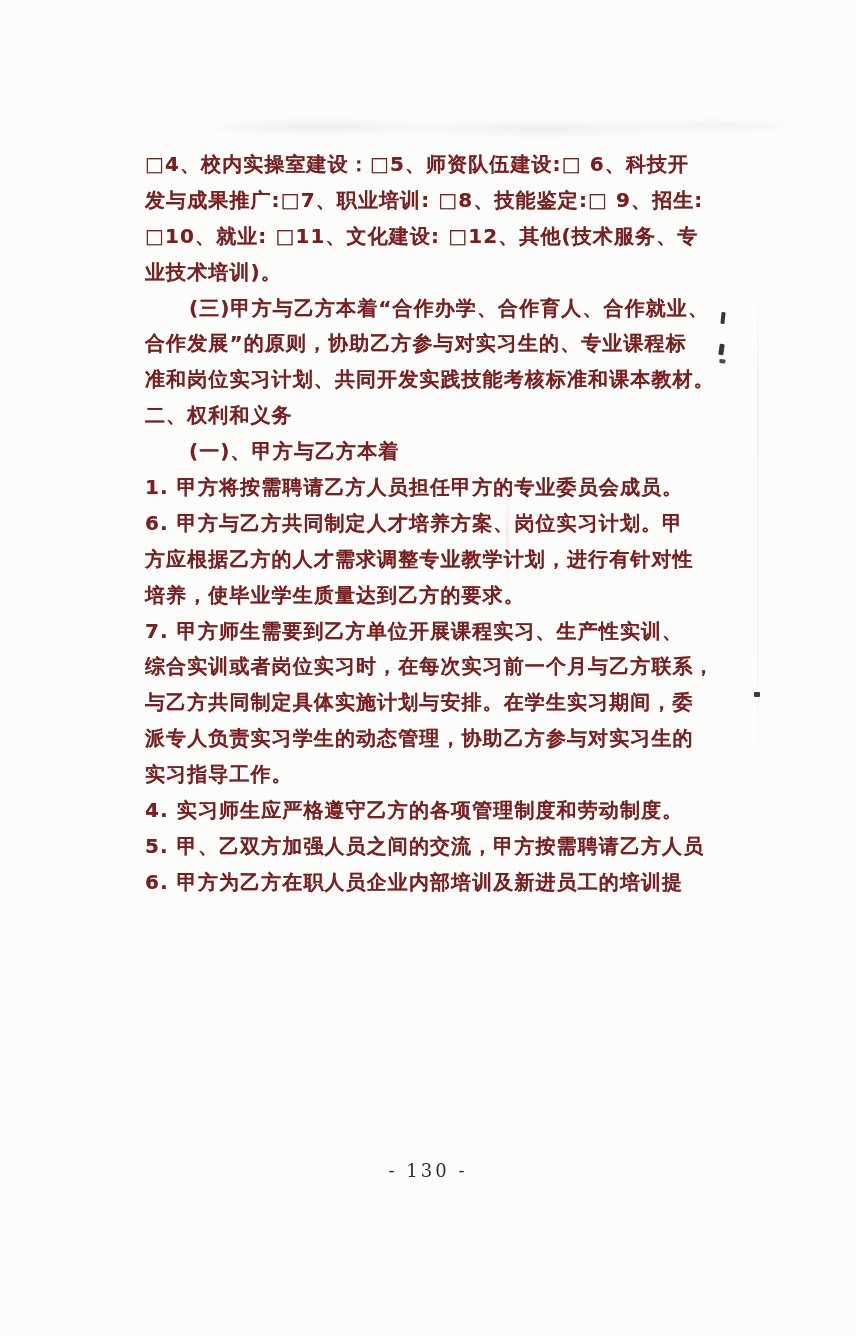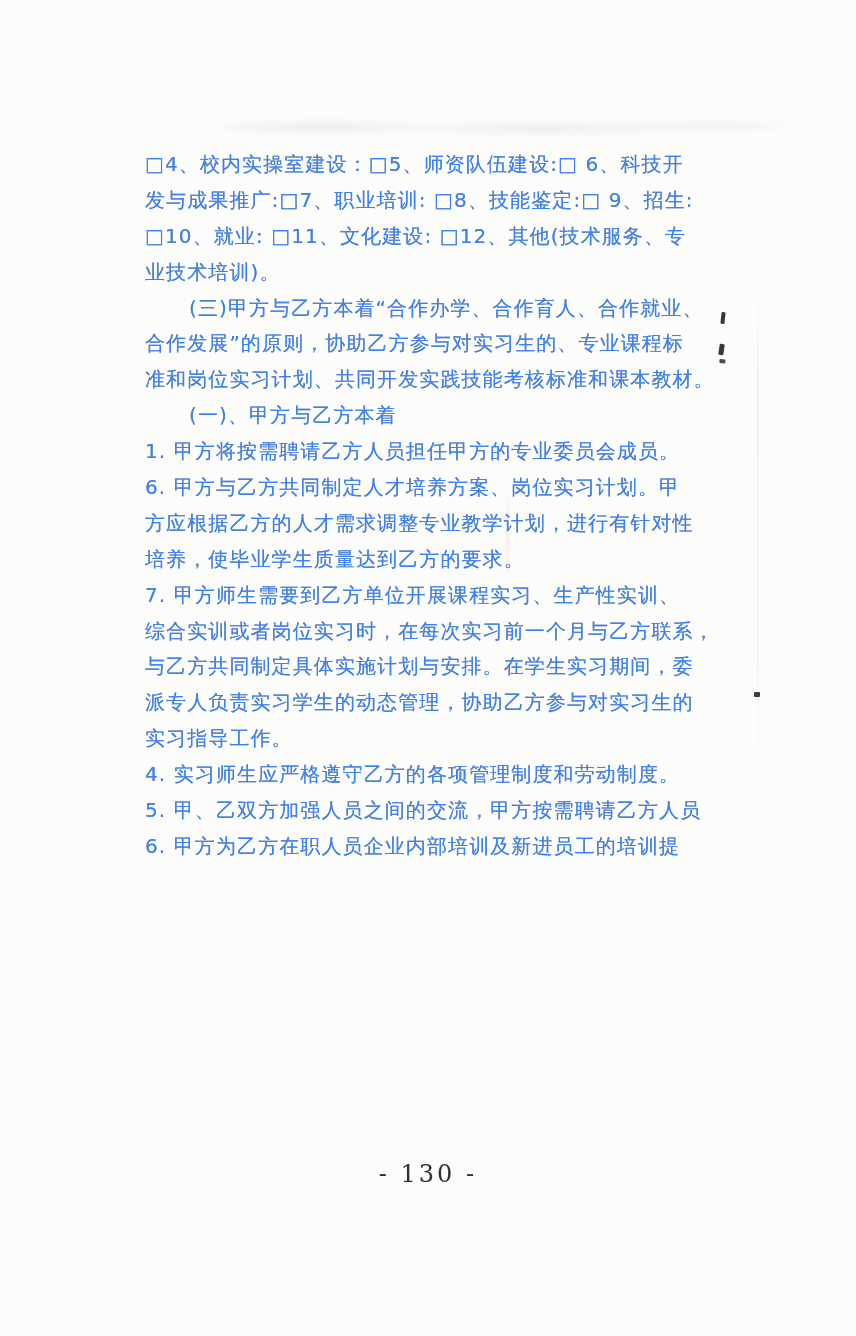--- a/index.html
+++ b/index.html
@@ -63,43 +63,43 @@
     background: #4a4a55;
     border-radius: 1px;
   }
   .speck-dot { left: 754px; top: 692px; width: 6px; height: 5px; background: #3b3b4a; }
 
   .text-block {
     position: absolute;
     left: 145px;
     top: 147px;
     width: 585px;
-    color: #3b82f6;
+    color: #7f1d1d;
     font-size: 20px;
-    font-weight: 400;
+    font-weight: 700;
     letter-spacing: 1.1px;
     text-shadow: 0 0 0.6px rgba(51,51,60,0.55);
   }
   .line {
     height: 35.9px;
     line-height: 35.9px;
     white-space: nowrap;
   }
   .line.indent {
     padding-left: 44px;
   }
   .footer {
     position: absolute;
     left: 0;
     right: 0;
     top: 1160px;
     text-align: center;
     color: #2e2e36;
     font-family: "DejaVu Serif", "Liberation Serif", serif;
-    font-size: 24px;
+    font-size: 18px;
     letter-spacing: 3px;
   }
 </style>
 </head>
 <body>
 
 <div class="page">
 
   <div class="scan-band"></div>
   <div class="crease-right"></div>
@@ -110,20 +110,21 @@
   <div class="speck speck-dot"></div>
 
   <div class="text-block">
     <div class="line">□4、校内实操室建设：□5、师资队伍建设:□ 6、科技开</div>
     <div class="line">发与成果推广:□7、职业培训: □8、技能鉴定:□ 9、招生:</div>
     <div class="line">□10、就业: □11、文化建设: □12、其他(技术服务、专</div>
     <div class="line">业技术培训)。</div>
     <div class="line indent">(三)甲方与乙方本着“合作办学、合作育人、合作就业、</div>
     <div class="line">合作发展”的原则，协助乙方参与对实习生的、专业课程标</div>
     <div class="line">准和岗位实习计划、共同开发实践技能考核标准和课本教材。</div>
+    <div class="line">二、权利和义务</div>
     <div class="line indent">(一)、甲方与乙方本着</div>
     <div class="line">1. 甲方将按需聘请乙方人员担任甲方的专业委员会成员。</div>
     <div class="line">6. 甲方与乙方共同制定人才培养方案、岗位实习计划。甲</div>
     <div class="line">方应根据乙方的人才需求调整专业教学计划，进行有针对性</div>
     <div class="line">培养，使毕业学生质量达到乙方的要求。</div>
     <div class="line">7. 甲方师生需要到乙方单位开展课程实习、生产性实训、</div>
     <div class="line">综合实训或者岗位实习时，在每次实习前一个月与乙方联系，</div>
     <div class="line">与乙方共同制定具体实施计划与安排。在学生实习期间，委</div>
     <div class="line">派专人负责实习学生的动态管理，协助乙方参与对实习生的</div>
     <div class="line">实习指导工作。</div>

